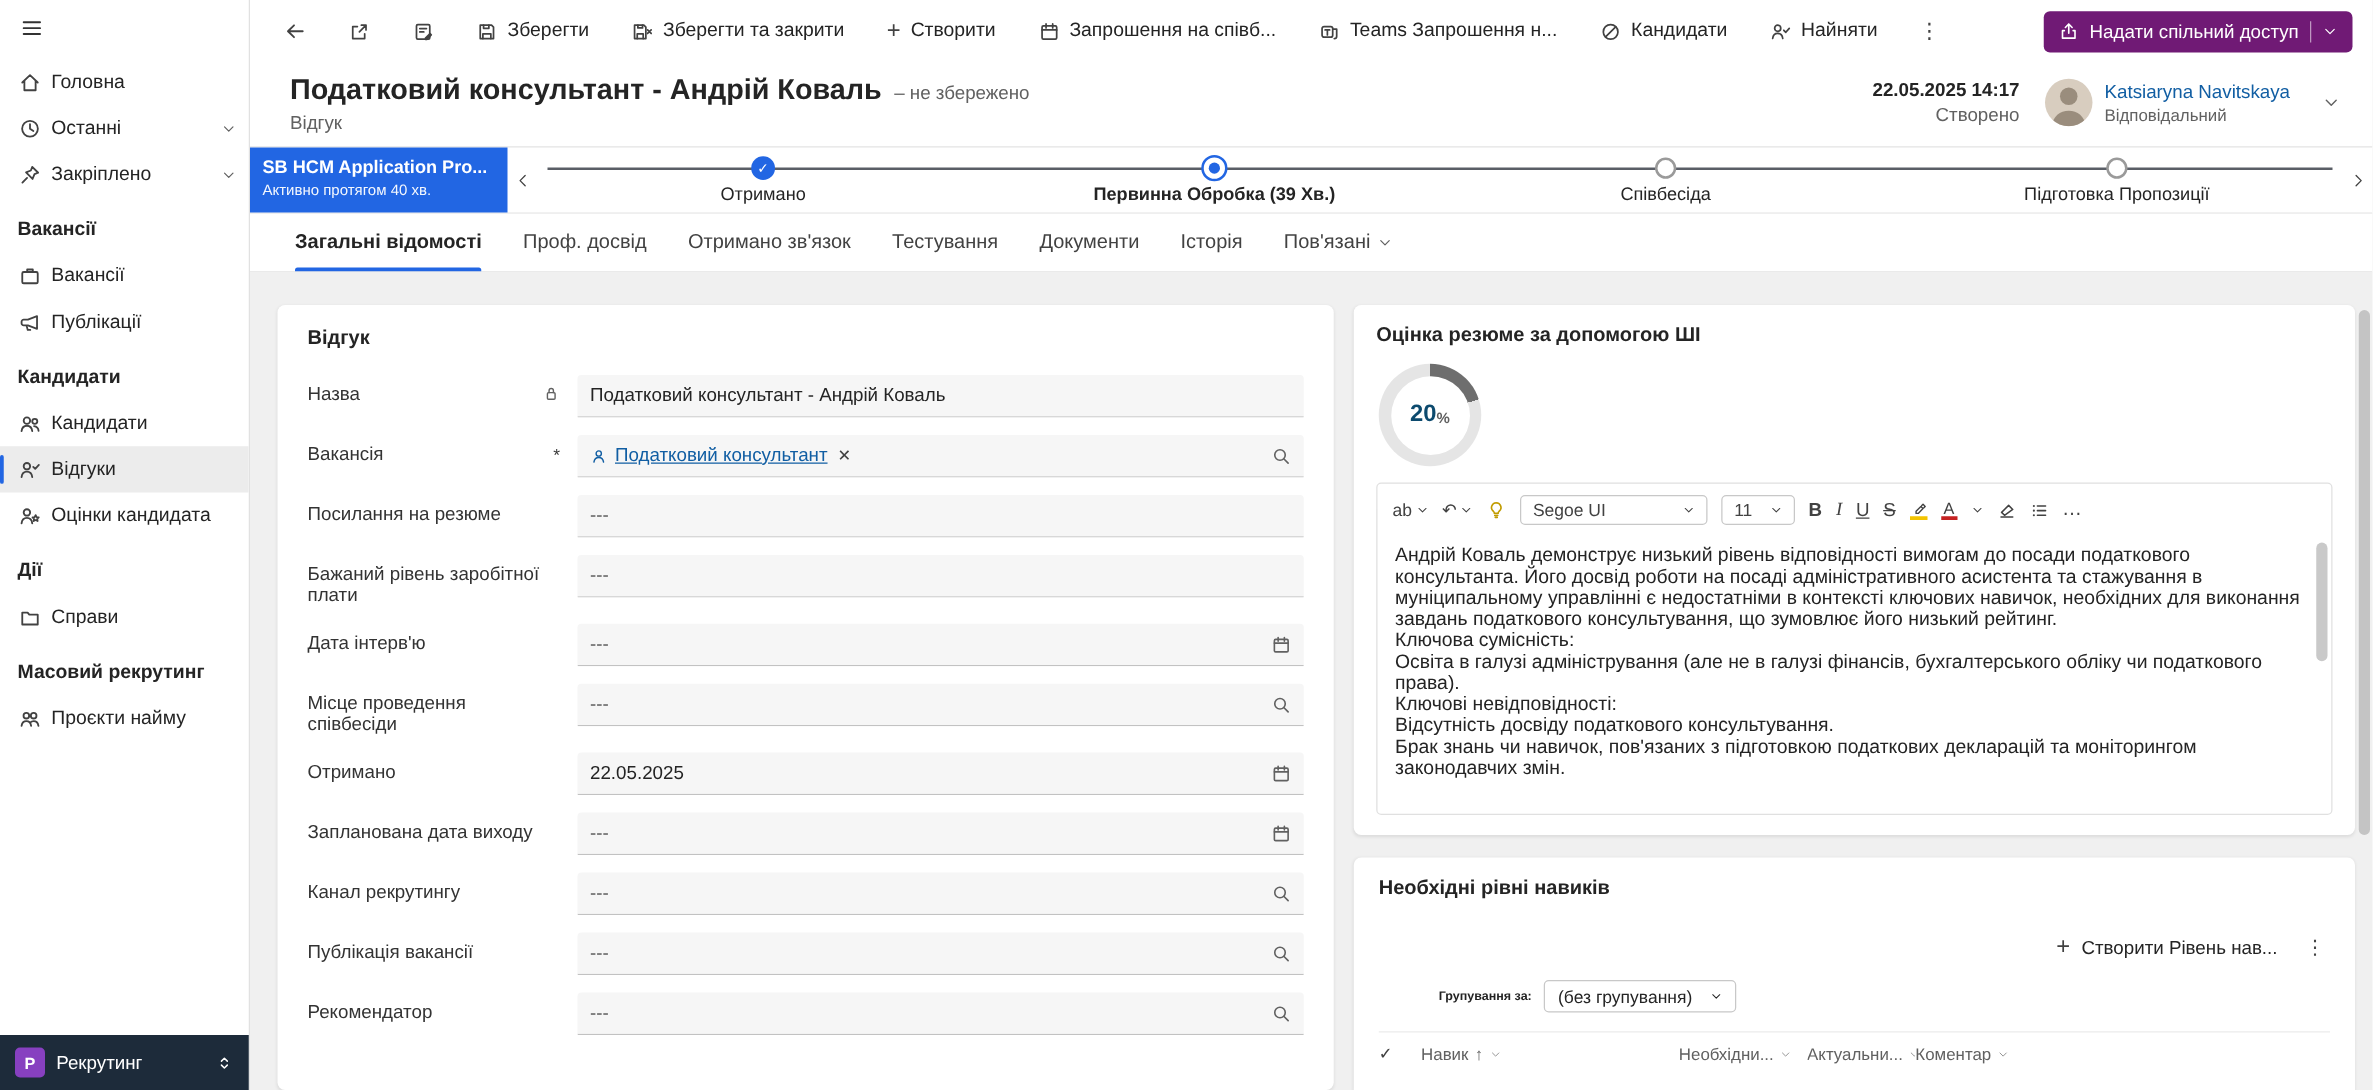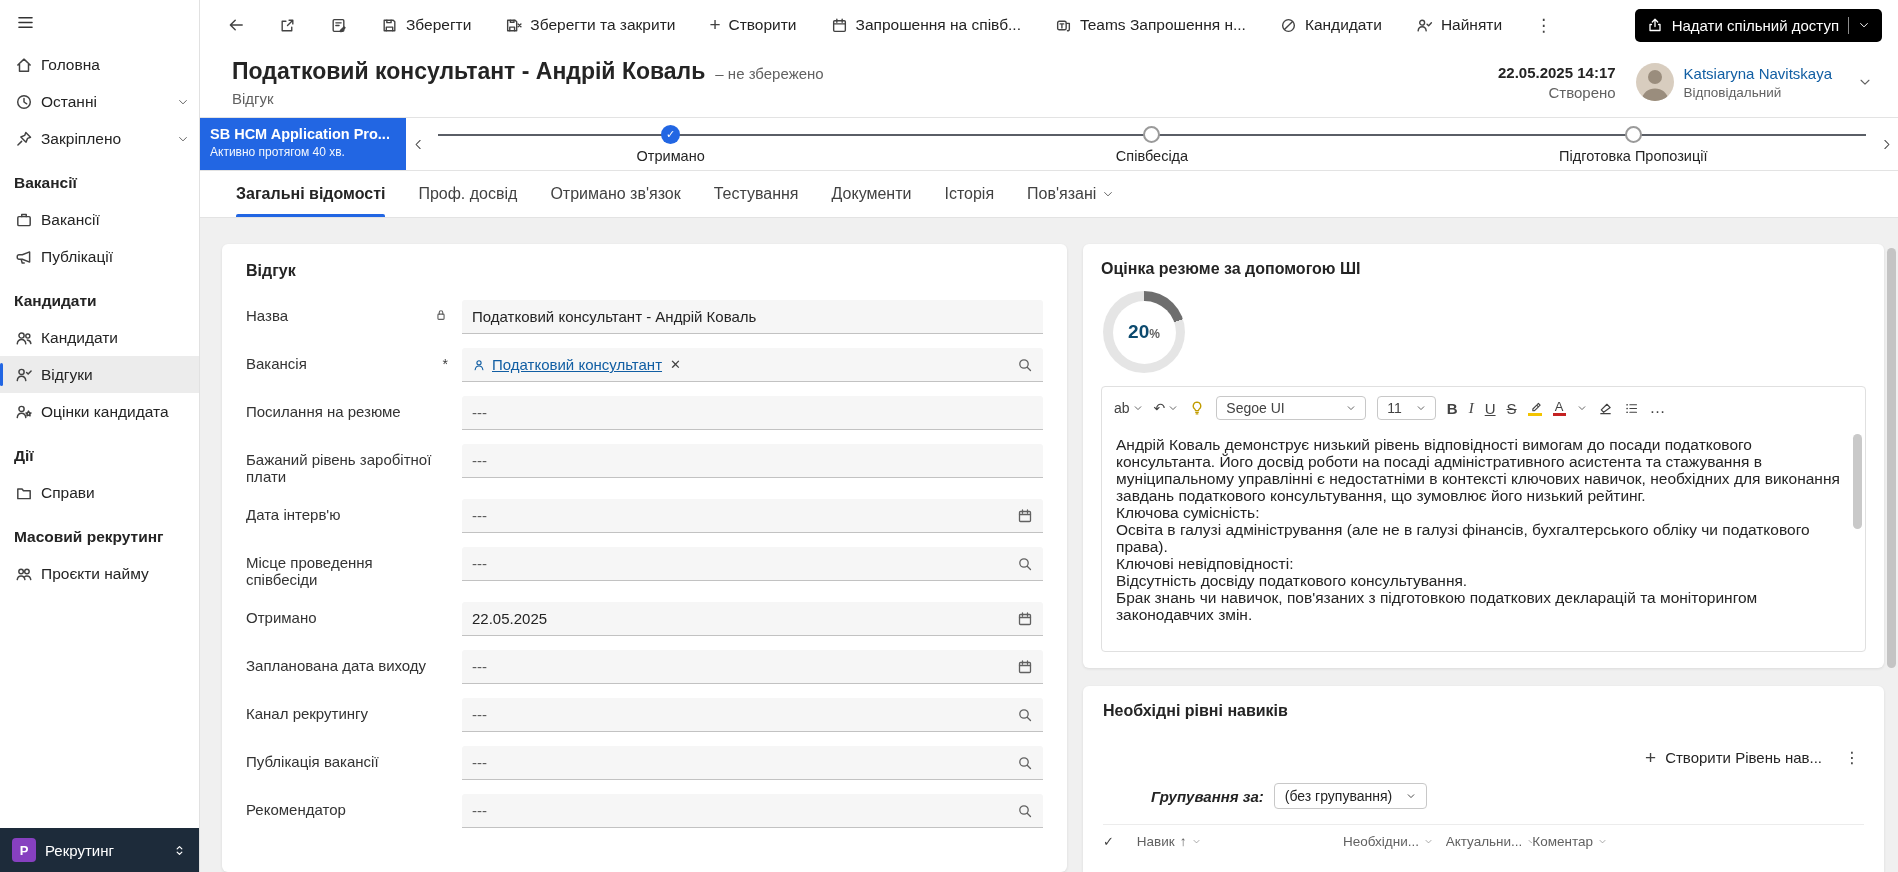--- a/index.html
+++ b/index.html
@@ -26,21 +26,21 @@
 
   
   .main { flex:1; display:flex; flex-direction:column; position:relative; overflow:hidden; }
 
   .cmdbar { height:50px; flex-shrink:0; display:flex; align-items:center; padding:0 16px 0 16px; gap:12px; background:#fff; }
   .cmd-btn { display:flex; align-items:center; gap:8px; padding:7px 11px; border-radius:4px; cursor:pointer; color:#242424; white-space:nowrap; font-size:15.5px; }
   .cmd-btn .cb-ic { color:#424242; display:flex; }
   .cmd-plus { font-size:19px; line-height:14px; color:#424242; }
   .cmd-more { padding:7px 10px; color:#424242; font-size:17px; cursor:pointer; }
   .cmd-spacer { flex:1; }
-  .share-btn { display:flex; align-items:center; gap:9px; background:#000000; color:#fff; border-radius:5px; padding:8px 12px; font-size:15px; cursor:pointer; }
+  .share-btn { display:flex; align-items:center; gap:9px; background:#701a75; color:#fff; border-radius:5px; padding:8px 12px; font-size:15px; cursor:pointer; }
   .share-div { width:1px; height:17px; background:rgba(255,255,255,.55); }
 
   .rec-header { flex-shrink:0; display:flex; align-items:flex-start; padding:8px 26px 10px 32px; background:#fff; }
   .rh-left { flex:1; min-width:0; }
   .rh-title-row { display:flex; align-items:baseline; gap:10px; }
   .rh-title { font-size:23px; font-weight:bold; white-space:nowrap; }
   .rh-unsaved { font-size:15px; color:#616161; white-space:nowrap; }
   .rh-sub { font-size:15px; color:#616161; margin-top:5px; }
   .rh-right { display:flex; align-items:center; gap:20px; padding-top:5px; flex-shrink:0; }
   .rh-created { text-align:right; }
@@ -122,21 +122,21 @@
   .ed-text p { margin:0; }
   .ed-sb { position:absolute; right:3px; top:7px; width:9px; height:95px; border-radius:5px; background:#c9c9c9; }
 
   .skills-card { flex:1; min-height:0; padding:16px 20px; border-radius:6px 6px 0 0; overflow:hidden; }
   .sk-title { font-size:16px; font-weight:bold; }
   .sk-create-row { display:flex; justify-content:flex-end; align-items:center; margin-top:28px; padding-right:4px; }
   .sk-create { display:flex; align-items:center; gap:9px; font-size:15px; cursor:pointer; }
   .sk-plus { font-size:19px; color:#424242; line-height:14px; }
   .sk-more { color:#424242; font-size:16px; margin-left:22px; cursor:pointer; }
   .sk-group-row { display:flex; align-items:center; gap:10px; margin-top:16px; margin-left:48px; }
-  .sk-group-label { font-size:15px; font-weight:bold;font-style:italic; }
+  .sk-group-label { font-size:10px; font-weight:bold; }
   .sk-dd { display:flex; align-items:center; gap:14px; border:1px solid #c8c8c8; border-radius:4px; padding:4px 10px; font-size:14px; cursor:pointer; background:#fff; }
   .sk-head { display:flex; align-items:center; margin-top:15px; padding-top:9px; border-top:1px solid #ececec; color:#616161; font-size:13.5px; }
   .sk-check { width:34px; color:#424242; font-size:13px; cursor:pointer; }
   .sk-col { display:flex; align-items:center; gap:5px; overflow:hidden; white-space:nowrap; cursor:pointer; }
   .sk-col .chev { display:flex; color:#8a8a8a; }
   .w-skill { width:207px; } .w-req { width:103px; } .w-act { width:87px; } .w-com { width:333px; }
   .w-scale { flex:1; overflow:hidden; }
 
   .page-sb { position:absolute; right:2px; top:248px; width:9px; height:420px; border-radius:5px; background:#c4c4c4; }
 </style>
@@ -425,20 +425,26 @@
             <path d="M10 3 5 8l5 5"></path>
           </svg>
         </div>
       <div class="bpf-stages">
         <div class="bpf-line"></div>
         <div class="stage">
           <div class="dotwrap">
               <div class="dot-done">✓</div>
             </div>
           <div class="stage-label">Отримано</div>
+        </div>
+        <div class="stage">
+          <div class="dotwrap">
+              <div class="dot-current"></div>
+            </div>
+          <div class="stage-label current">Первинна Обробка (39 Хв.)</div>
         </div>
         <div class="stage">
           <div class="dotwrap">
               <div class="dot-pending"></div>
             </div>
           <div class="stage-label">Співбесіда</div>
         </div>
         <div class="stage">
           <div class="dotwrap">
               <div class="dot-pending"></div>

